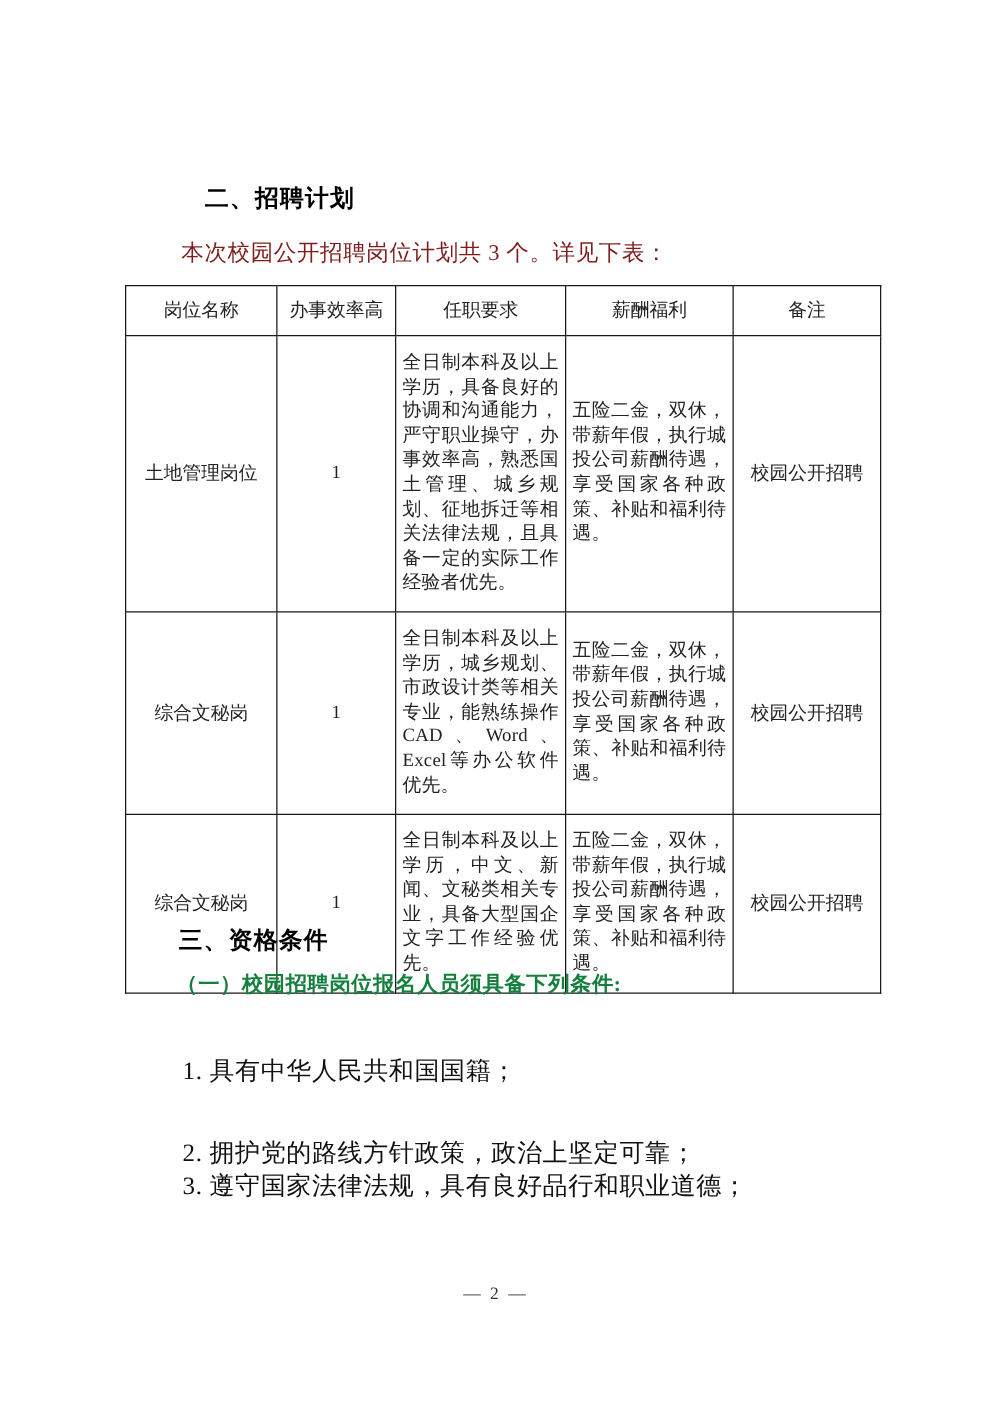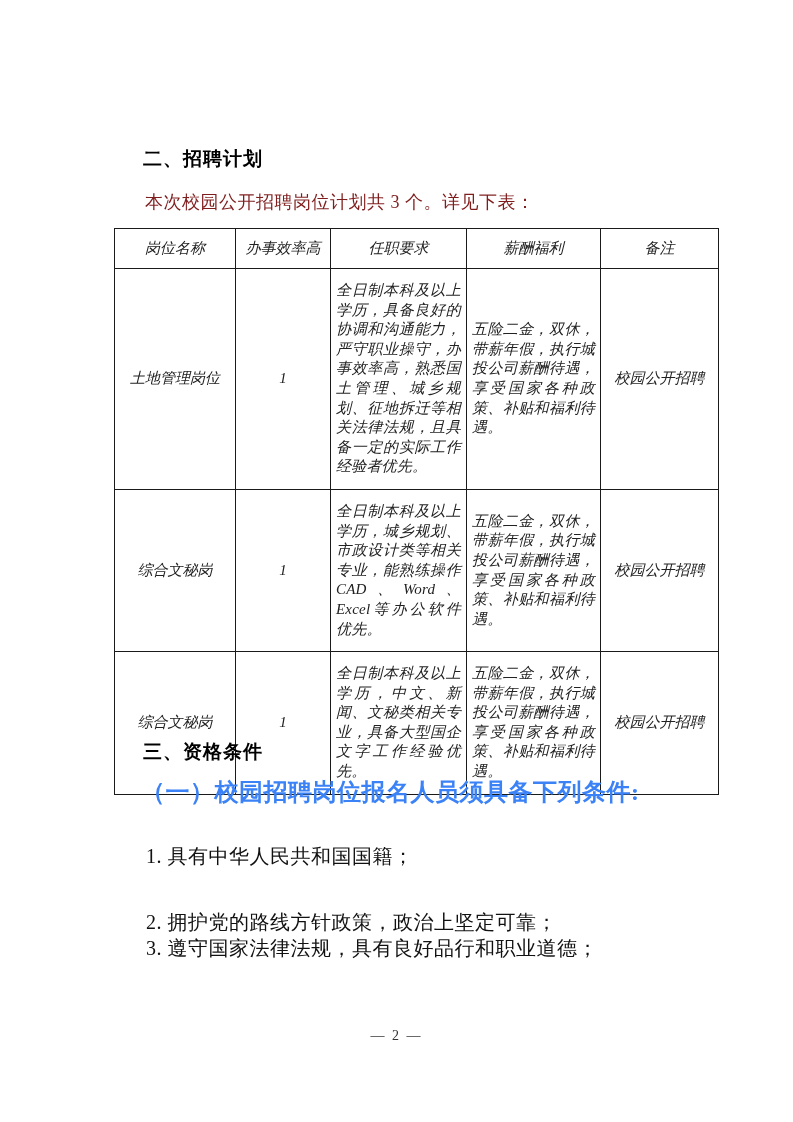--- a/index.html
+++ b/index.html
@@ -15,32 +15,32 @@
 
   .sec-heading {
     position: absolute;
     left: 143px;
     font-family: "Liberation Sans", "DejaVu Sans", sans-serif;
     font-weight: bold;
     font-size: 19px;
     color: #000;
     letter-spacing: 1px;
   }
-  .sec2-heading { top: 146px; }
+  .sec2-heading { top: 146px; margin-left: 21px; }
   .sec3-heading { top: 739px; }
 
   .intro {
     position: absolute;
     left: 145px; top: 190px;
     font-size: 18px;
     color: #7f1d1d;
     letter-spacing: 0.5px;
   }
 
-  .table-wrap { position: absolute; left: 114px; top: 228px; width: 604px; font-style: italic; }
+  .table-wrap { position: absolute; left: 100px; top: 228px; width: 604px; }
   table.recruit {
     border-collapse: collapse;
     table-layout: fixed;
     width: 604px;
     color: #222;
   }
   table.recruit col.c1 { width: 121px; }
   table.recruit col.c2 { width: 95px; }
   table.recruit col.c3 { width: 136px; }
   table.recruit col.c4 { width: 134px; }
@@ -60,23 +60,23 @@
     text-align: justify;
     padding: 12px 5px;
     line-height: 19.6px;
     letter-spacing: 0.2px;
     margin-top: 44px;
   }
 
   .sub-heading {
     position: absolute;
     left: 141px; top: 776px;
-    font-size: 24px;
+    font-size: 17px;
     font-weight: bold;
-    color: #3b82f6;
+    color: #15803d;
     letter-spacing: 0.5px;
   }
 
   .condition {
     position: absolute;
     left: 146px;
     font-size: 20px;
     color: #111;
     letter-spacing: 0.5px;
   }

